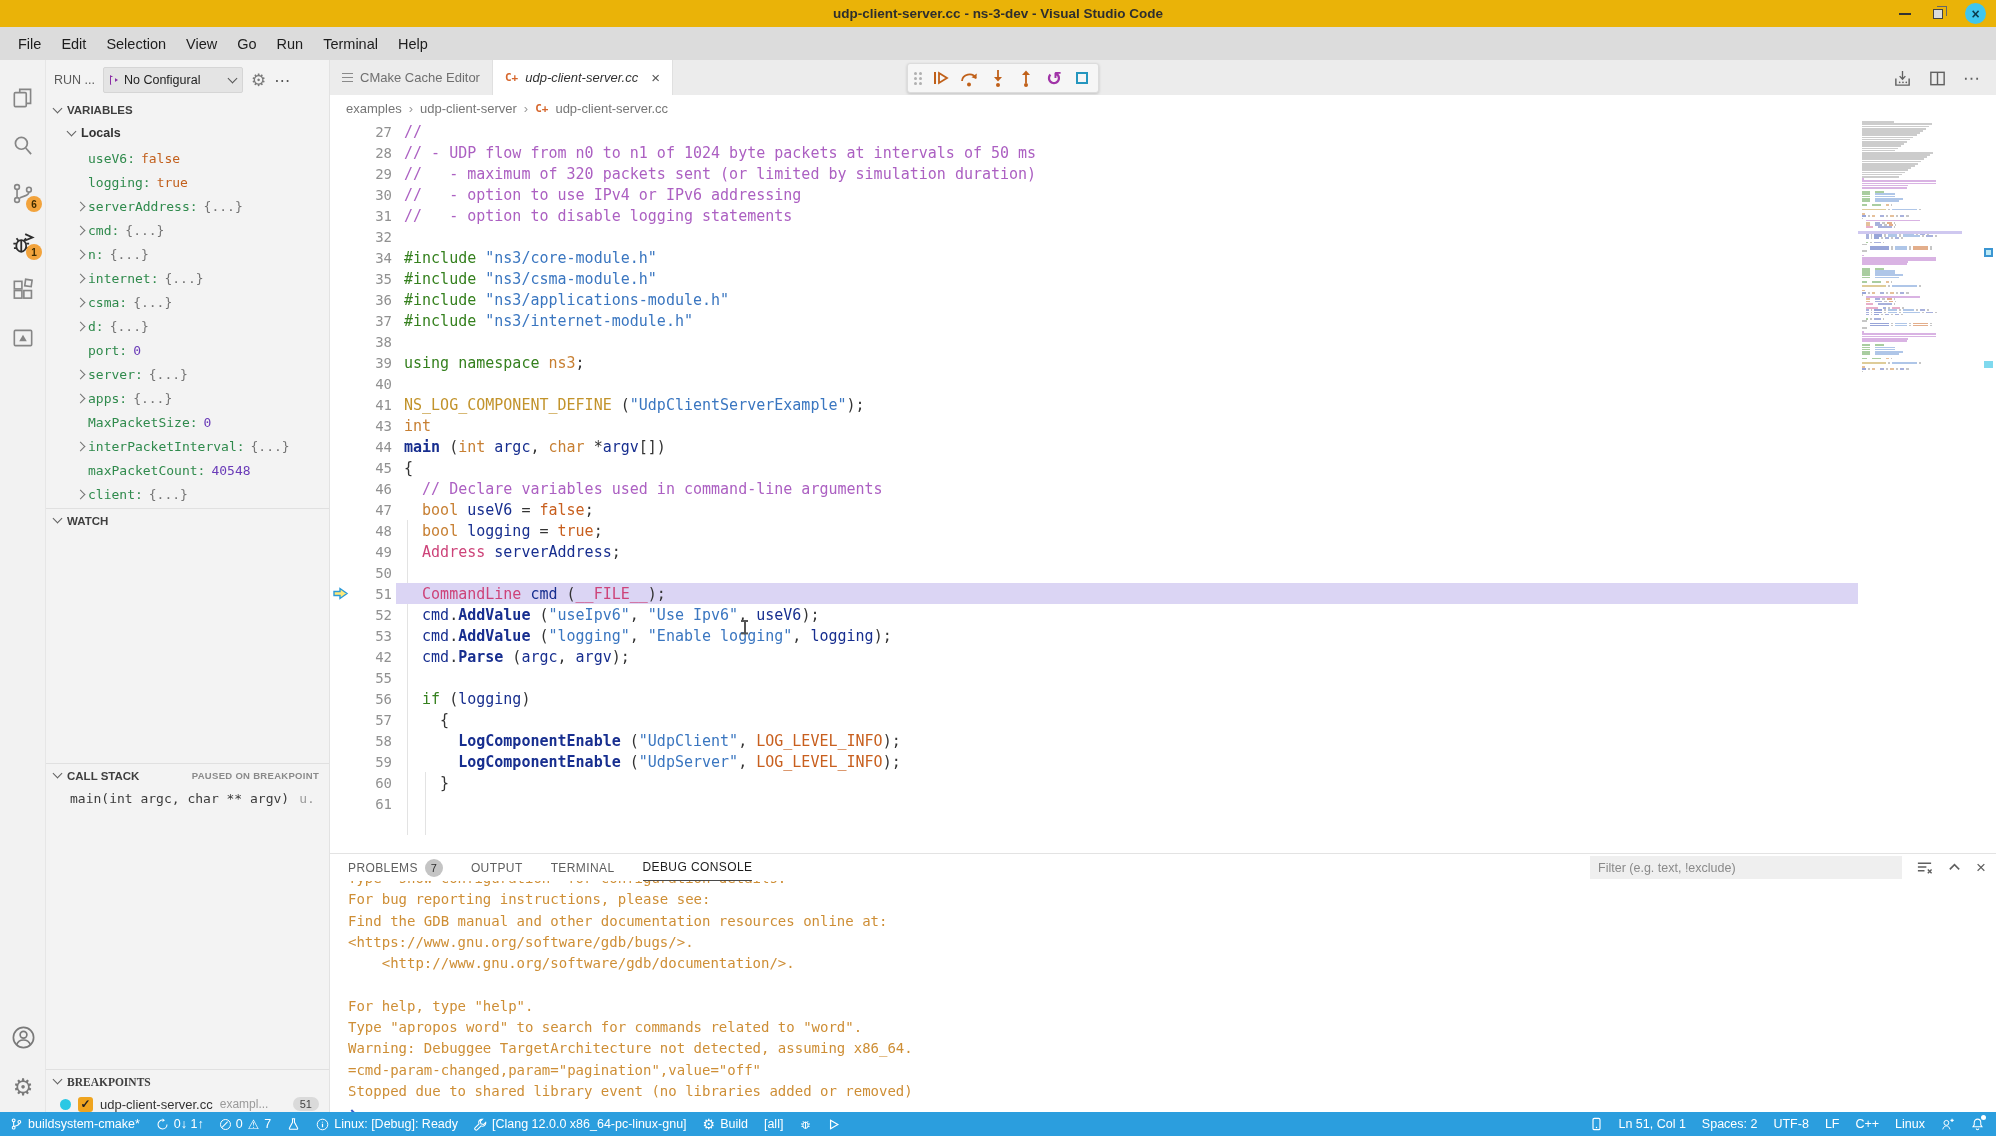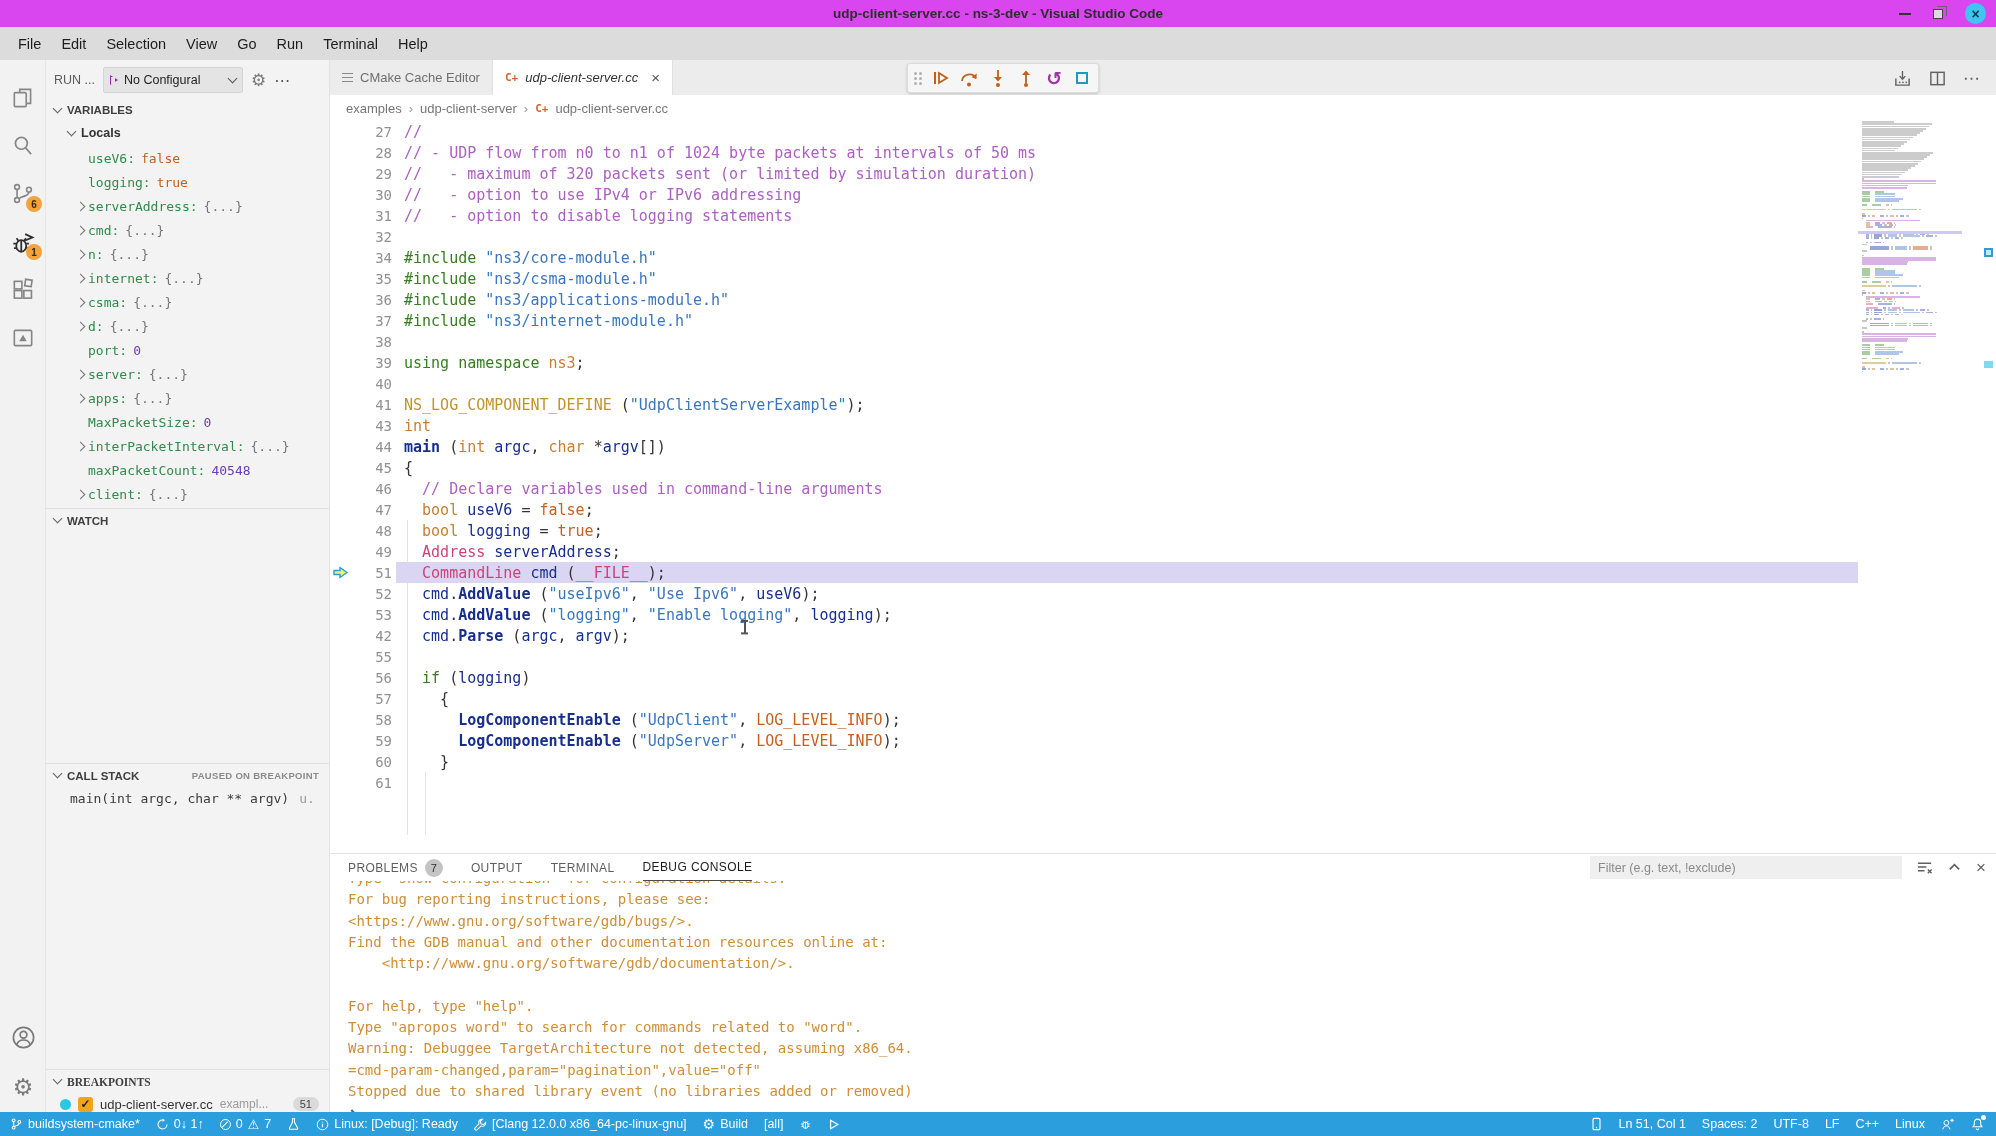--- a/index.html
+++ b/index.html
@@ -1,21 +1,21 @@
 <!DOCTYPE html>
 <html><head>
 <meta charset="utf-8">
 <style>
   * { margin:0; padding:0; box-sizing:border-box; }
   html,body { width:1996px; height:1136px; overflow:hidden; font-family:"Liberation Sans",sans-serif; }
   #root { position:relative; width:1996px; height:1136px; background:#fff; }
   .mono { font-family:"DejaVu Sans Mono",monospace; }
 
   
-  .titlebar { position:absolute; left:0; top:0; width:1996px; height:27px; background:#d946ef;
+  .titlebar { position:absolute; left:0; top:0; width:1996px; height:27px; background:#eab308;
               display:flex; align-items:center; justify-content:center; }
   .titlebar .title { font-size:13.5px; font-weight:bold; color:#2e2e2e; }
   .win-controls { position:absolute; right:10px; top:0; height:27px; display:flex; align-items:center; gap:22px; }
   .wc-min { width:12px; height:2px; background:#333; }
   .wc-max { width:10px; height:10px; border:1.5px solid #444; position:relative; background:#DCDCDC; }
   .wc-max::before { content:""; position:absolute; left:3px; top:-4px; width:9px; height:9px; border:1.5px solid #666; border-left:none; border-bottom:none; }
   .wc-close { width:21px; height:21px; border-radius:50%; background:#3FC6F0; color:#143; display:flex; align-items:center; justify-content:center;
               font-size:14px; font-weight:bold; color:#0b3a4d; }
 
   
@@ -563,20 +563,24 @@
         </div>
         <div class="code-line">
           <span class="line-num">48</span>
           <span class="code-text"><span class="tk-pl">  </span><span class="tk-ty">bool</span><span class="tk-pl"> </span><span class="tk-id">logging</span><span class="tk-pl"> = </span><span class="tk-const">true</span><span class="tk-pl">;</span></span>
         </div>
         <div class="code-line">
           <span class="line-num">49</span>
           <span class="code-text"><span class="tk-pl">  </span><span class="tk-cls">Address</span><span class="tk-pl"> </span><span class="tk-id">serverAddress</span><span class="tk-pl">;</span></span>
         </div>
         <div class="code-line">
+          <span class="line-num">50</span>
+          <span class="code-text"></span>
+        </div>
+        <div class="code-line">
           <div class="line-hl"></div>
           <span class="gutter-arrow"><svg width="17" height="17" viewBox="0 0 17 17">
               <path d="M2 6.5 h6 V3.5 L15 8.5 L8 13.5 V10.5 h-6 Z" fill="#FFE97A" stroke="#2D9BD8" stroke-width="1.4"></path>
             </svg></span>
           <span class="line-num">51</span>
           <span class="code-text"><span class="tk-pl">  </span><span class="tk-cls">CommandLine</span><span class="tk-pl"> </span><span class="tk-id">cmd</span><span class="tk-pl"> (</span><span class="tk-cls">__FILE__</span><span class="tk-pl">);</span></span>
         </div>
         <div class="code-line">
           <span class="line-num">52</span>
           <span class="code-text"><span class="tk-pl">  </span><span class="tk-id">cmd</span><span class="tk-pl">.</span><span class="tk-fn">AddValue</span><span class="tk-pl"> (</span><span class="tk-str">"useIpv6"</span><span class="tk-pl">, </span><span class="tk-str">"Use Ipv6"</span><span class="tk-pl">, </span><span class="tk-id">useV6</span><span class="tk-pl">);</span></span>
@@ -1177,22 +1181,22 @@
         <svg width="15" height="15" viewBox="0 0 16 16" fill="none" stroke="#5f5f5f" stroke-width="1.7">
           <path d="M3 10 L8 5 L13 10"></path>
         </svg>
         <span class="pa-ic" style="font-size:17px">×</span>
       </div>
     </div>
     <div class="console">
       <div class="console-inner" id="console-lines">
           <div class="console-line">Type "show configuration" for configuration details.</div>
           <div class="console-line">For bug reporting instructions, please see:</div>
+          <div class="console-line">Find the GDB manual and other documentation resources online at:</div>
           <div class="console-line">&lt;https://www.gnu.org/software/gdb/bugs/&gt;.</div>
-          <div class="console-line">Find the GDB manual and other documentation resources online at:</div>
           <div class="console-line">    &lt;http://www.gnu.org/software/gdb/documentation/&gt;.</div>
           <div class="console-line"> </div>
           <div class="console-line">For help, type "help".</div>
           <div class="console-line">Type "apropos word" to search for commands related to "word".</div>
           <div class="console-line">Warning: Debuggee TargetArchitecture not detected, assuming x86_64.</div>
           <div class="console-line">=cmd-param-changed,param="pagination",value="off"</div>
           <div class="console-line">Stopped due to shared library event (no libraries added or removed)</div>
         </div>
       <div class="console-prompt">
         <span class="prompt-chev"></span>

